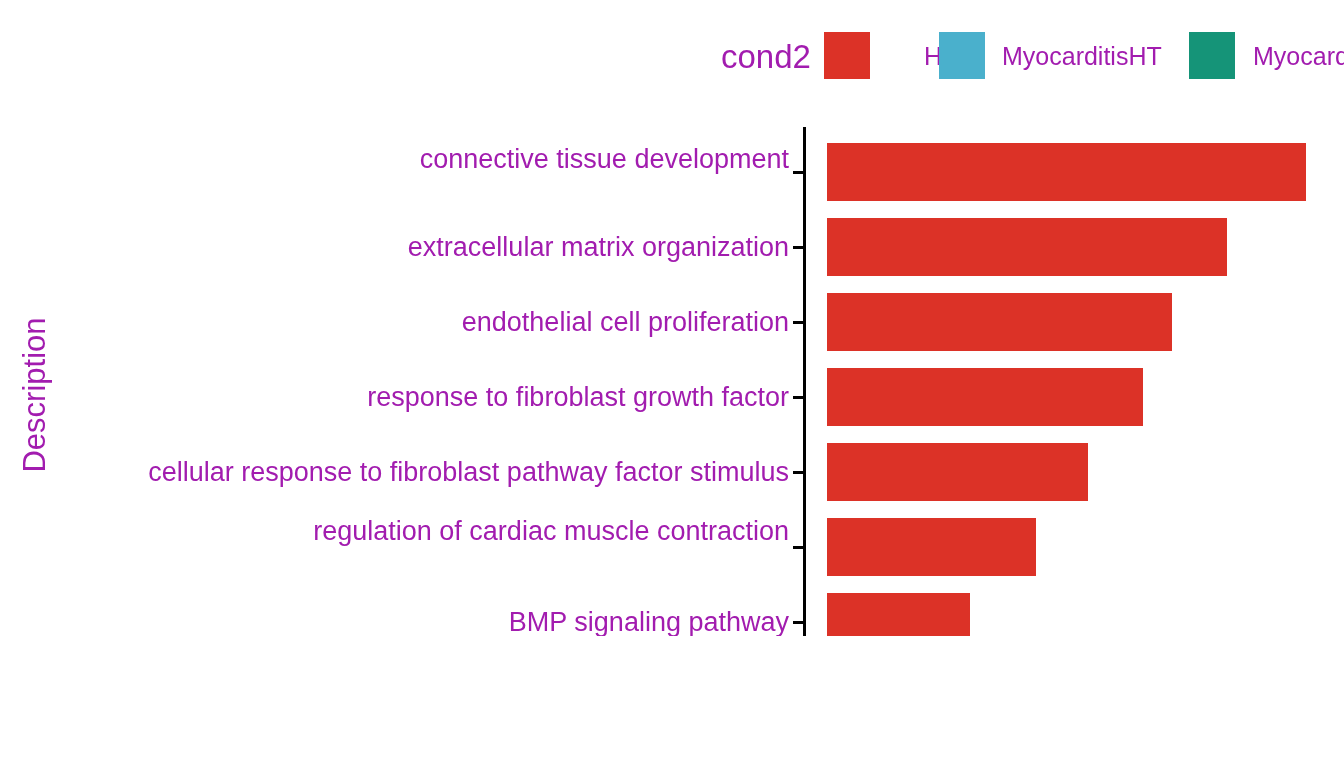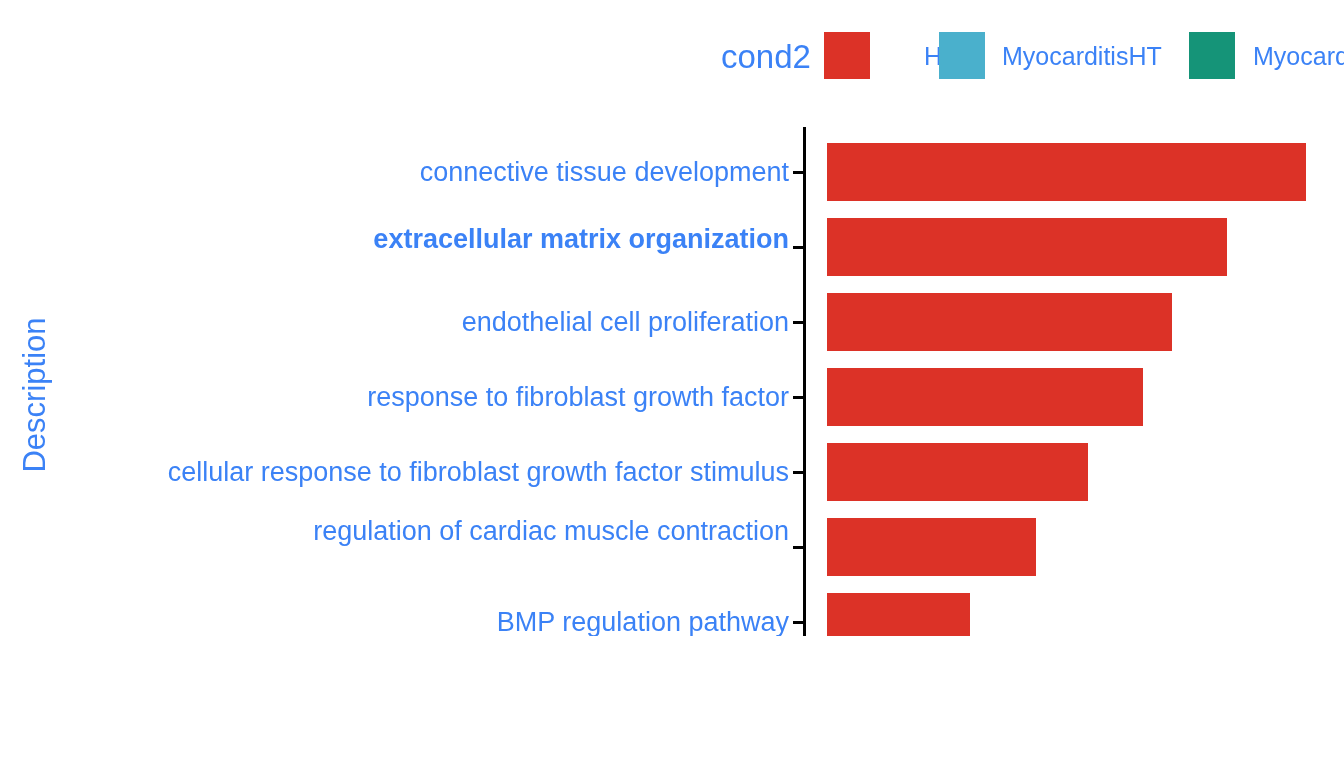--- a/index.html
+++ b/index.html
@@ -4,21 +4,21 @@
 <style>
   * { margin: 0; padding: 0; box-sizing: border-box; }
   html, body { background: #ffffff; }
   #figure {
     position: relative;
     width: 1344px;
     height: 636px;
     background: #ffffff;
     overflow: hidden;
     font-family: "Liberation Sans", sans-serif;
-    color: #3b82f6;
+    color: #a21caf;
   }
 
   
   .legend-title {
     position: absolute;
     top: 40px;
     font-size: 33px;
     line-height: 34px;
     white-space: nowrap;
   }
@@ -159,27 +159,27 @@
     <div id="xticks-layer">
         <div class="x-tick" style="left: 825.5px;"></div>
         <div class="x-tick" style="left: 933.1px;"></div>
         <div class="x-tick" style="left: 1040.7px;"></div>
         <div class="x-tick" style="left: 1148.3px;"></div>
         <div class="x-tick" style="left: 1255.9px;"></div>
       </div>
   </div>
 
   <div id="ylabels-layer">
-      <div class="category-label" style="top: 153px;">connective tissue development</div>
-      <div class="category-label" style="top: 220px; font-weight: bold;">extracellular matrix organization</div>
+      <div class="category-label" style="top: 140px;">connective tissue development</div>
+      <div class="category-label" style="top: 228px;">extracellular matrix organization</div>
       <div class="category-label" style="top: 303px; padding-left: 45px;">endothelial cell proliferation</div>
       <div class="category-label" style="top: 378px; padding-left: 48px;">response to fibroblast growth factor</div>
-      <div class="category-label" style="top: 453px;">cellular response to fibroblast growth factor stimulus</div>
+      <div class="category-label" style="top: 453px;">cellular response to fibroblast pathway factor stimulus</div>
       <div class="category-label" style="top: 512px;">regulation of cardiac muscle contraction</div>
-      <div class="category-label" style="top: 603px;">BMP regulation pathway</div>
+      <div class="category-label" style="top: 603px;">BMP signaling pathway</div>
     </div>
   <div id="xlabels-layer">
       <div class="x-tick-label" style="left: 797px;">0</div>
       <div class="x-tick-label" style="left: 904.6px;">1</div>
       <div class="x-tick-label" style="left: 1012.2px;">2</div>
       <div class="x-tick-label" style="left: 1119.8px;">3</div>
       <div class="x-tick-label" style="left: 1227.4px;">4</div>
     </div>
 
   <div class="y-axis-title">Description</div>

